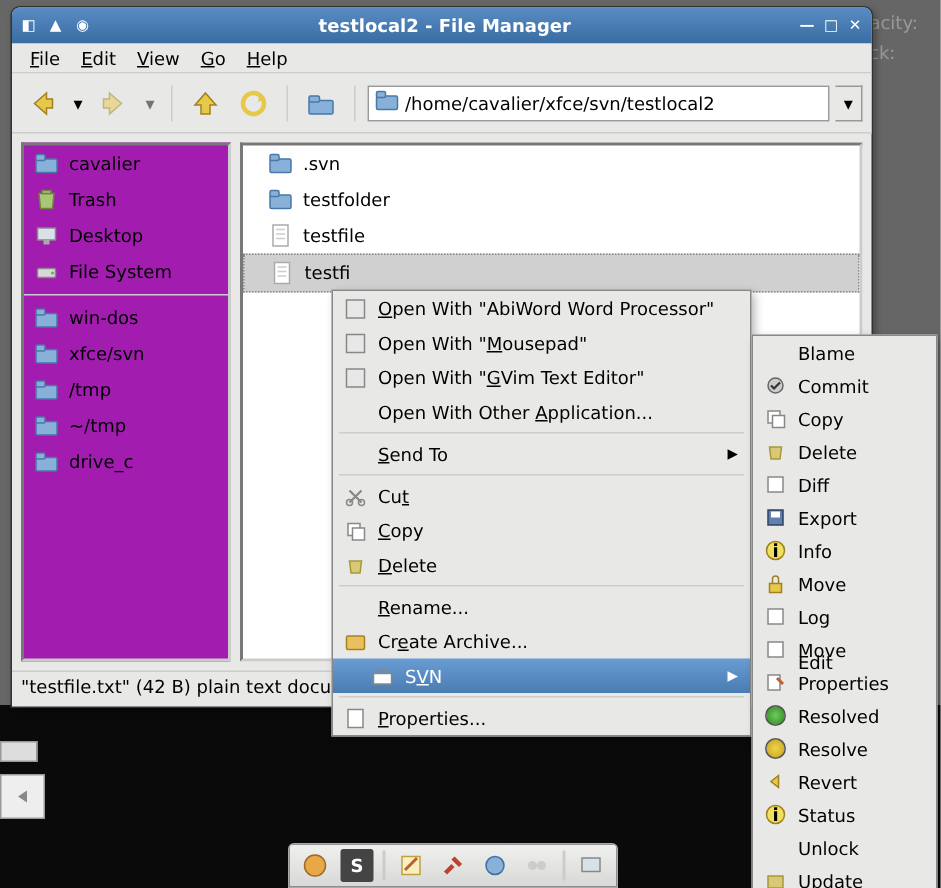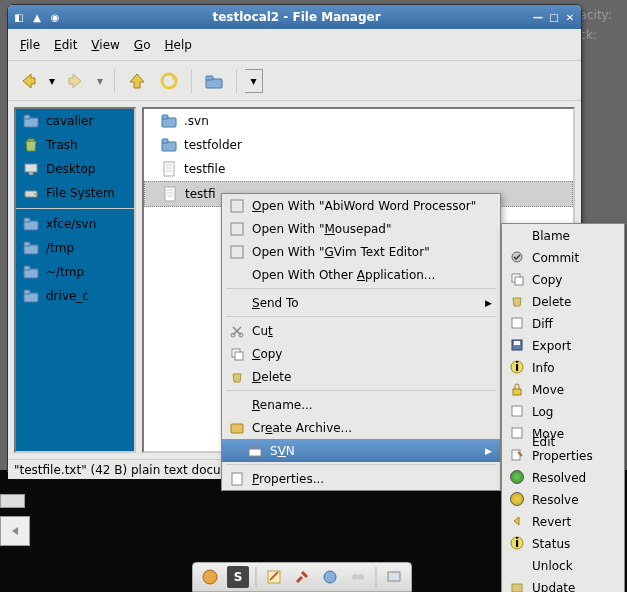--- a/index.html
+++ b/index.html
@@ -16,34 +16,34 @@
 .bl-widget2 { position: absolute; left: 0; top: 516px; width: 30px; height: 30px; background: #eee; border: 1px solid #999; display: flex; align-items: center; justify-content: center; }
 
 
 .window { position: absolute; left: 7px; top: 4px; width: 575px; height: 468px; background: #e8e8e6; border: 1px solid #333; border-radius: 6px 6px 0 0; box-shadow: 2px 2px 4px rgba(0,0,0,0.3); }
 .titlebar { height: 24px; background: linear-gradient(#5a8cc4, #3a6ca4); border-radius: 5px 5px 0 0; display: flex; align-items: center; color: #fff; font-weight: bold; padding: 0 4px; }
 .titlebar-icons-left { display: flex; gap: 4px; }
 .titlebar-icons-left span, .titlebar-icons-right span { width: 14px; height: 14px; display: inline-flex; align-items: center; justify-content: center; font-size: 10px; cursor: pointer; }
 .titlebar-title { flex: 1; text-align: center; font-size: 12px; }
 .titlebar-icons-right { display: flex; gap: 2px; }
 
-.menubar { height: 32px; display: flex; align-items: center; padding: 0 6px; gap: 2px; background: #e8e8e6; border-bottom: 1px solid #ccc; }
+.menubar { height: 20px; display: flex; align-items: center; padding: 0 6px; gap: 2px; background: #e8e8e6; border-bottom: 1px solid #ccc; }
 .menuitem { padding: 2px 6px; cursor: pointer; }
 .menuitem .ul { text-decoration: underline; }
 
 .toolbar { height: 40px; display: flex; align-items: center; padding: 4px 6px; gap: 4px; background: #e8e8e6; border-bottom: 1px solid #ccc; }
 .tbtn { width: 28px; height: 28px; display: flex; align-items: center; justify-content: center; cursor: pointer; border-radius: 2px; }
 .tb-sep { width: 1px; height: 24px; background: #ccc; margin: 0 4px; }
 .path-box { flex: 1; display: flex; align-items: center; border: 1px solid #999; background: #fff; height: 24px; padding: 0 4px; }
 .path-box .folder-ic { margin-right: 4px; }
 .path-box input { flex: 1; border: none; outline: none; font-size: 12px; }
 .path-dd { width: 18px; height: 24px; border: 1px solid #999; border-left: none; background: #e8e8e6; display: flex; align-items: center; justify-content: center; }
 
 .body-area { display: flex; height: 358px; padding: 6px; gap: 6px; }
-.sidebar { width: 122px; border: 2px inset #ccc; background: #0369a1; overflow: auto; }
+.sidebar { width: 140px; border: 2px inset #ccc; background: #a21caf; overflow: auto; }
 .sb-item { display: flex; align-items: center; padding: 4px 6px; gap: 6px; cursor: pointer; }
 .sb-sep { height: 1px; background: #ccc; margin: 3px 0; }
 .ic { width: 18px; height: 16px; display: inline-flex; align-items: center; justify-content: center; flex-shrink: 0; }
 
 .main-pane { flex: 1; border: 2px inset #ccc; background: #fff; overflow: auto; }
 .file-item { display: flex; align-items: center; padding: 4px 16px; gap: 6px; cursor: pointer; }
 .file-item.sel { background: #d0d0d0; border: 1px dotted #888; }
 
 .statusbar { height: 20px; border-top: 1px solid #ccc; padding: 2px 6px; background: #e8e8e6; display: flex; align-items: center; overflow: hidden; white-space: nowrap; }
 
@@ -139,20 +139,27 @@
         </svg>
       </div>
     <div class="tb-sep"></div>
     <div class="tbtn">
         <svg width="20" height="16">
           <rect x="2" y="6" width="16" height="9" rx="1" fill="#88b0d8" stroke="#4878a8"></rect>
           <rect x="2" y="3" width="7" height="4" rx="1" fill="#88b0d8" stroke="#4878a8"></rect>
         </svg>
       </div>
     <div class="tb-sep"></div>
+    <div class="path-box">
+      <span class="folder-ic"><svg class="folder-svg">
+            <rect x="1" y="4" width="14" height="9" rx="1" fill="#88b0d8" stroke="#4878a8"></rect>
+            <rect x="1" y="1" width="6" height="4" rx="1" fill="#88b0d8" stroke="#4878a8"></rect>
+          </svg></span>
+      <input value="/home/cavalier/xfce/svn/testlocal2" style="">
+    </div>
     <div class="path-dd">▾</div>
   </div>
 
   <div class="body-area">
     <div class="sidebar" id="sidebar">
         <div class="sb-item">
           <span class="ic">
             <svg class="folder-svg">
               <rect x="1" y="4" width="14" height="9" rx="1" fill="#88b0d8" stroke="#4878a8"></rect>
               <rect x="1" y="1" width="6" height="4" rx="1" fill="#88b0d8" stroke="#4878a8"></rect>
@@ -181,20 +188,29 @@
         <div class="sb-item">
           <span class="ic">
             <svg width="16" height="16">
               <rect x="2" y="6" width="12" height="6" rx="1" fill="#d8d8d8" stroke="#888"></rect>
               <circle cx="12" cy="9" r="1" fill="#6a6"></circle>
             </svg>
           </span>
           <span>File System</span>
         </div>
         <div class="sb-sep"></div>
+        <div class="sb-item">
+          <span class="ic">
+            <svg class="folder-svg">
+              <rect x="1" y="4" width="14" height="9" rx="1" fill="#88b0d8" stroke="#4878a8"></rect>
+              <rect x="1" y="1" width="6" height="4" rx="1" fill="#88b0d8" stroke="#4878a8"></rect>
+            </svg>
+          </span>
+          <span>win-dos</span>
+        </div>
         <div class="sb-item">
           <span class="ic">
             <svg class="folder-svg">
               <rect x="1" y="4" width="14" height="9" rx="1" fill="#88b0d8" stroke="#4878a8"></rect>
               <rect x="1" y="1" width="6" height="4" rx="1" fill="#88b0d8" stroke="#4878a8"></rect>
             </svg>
           </span>
           <span>xfce/svn</span>
         </div>
         <div class="sb-item">

